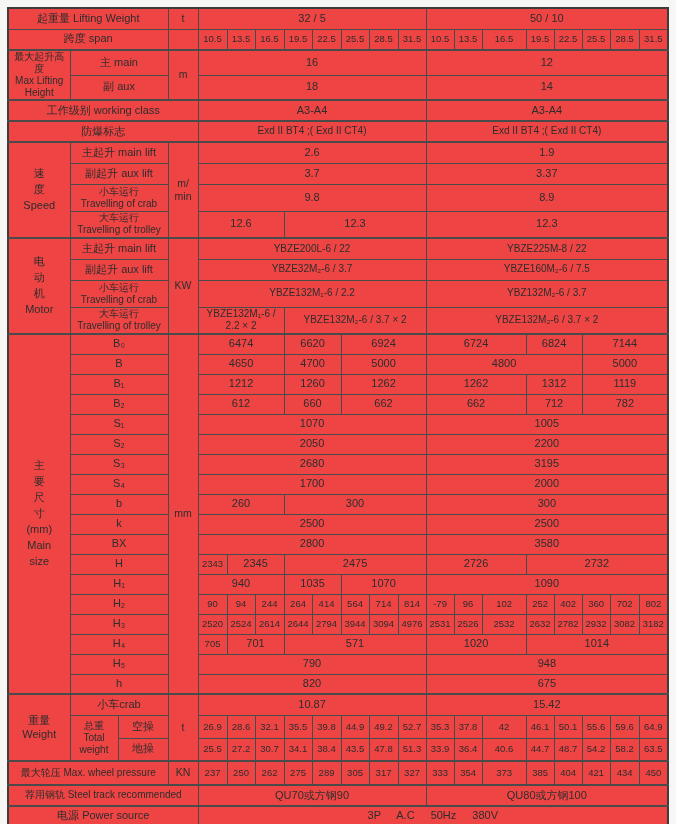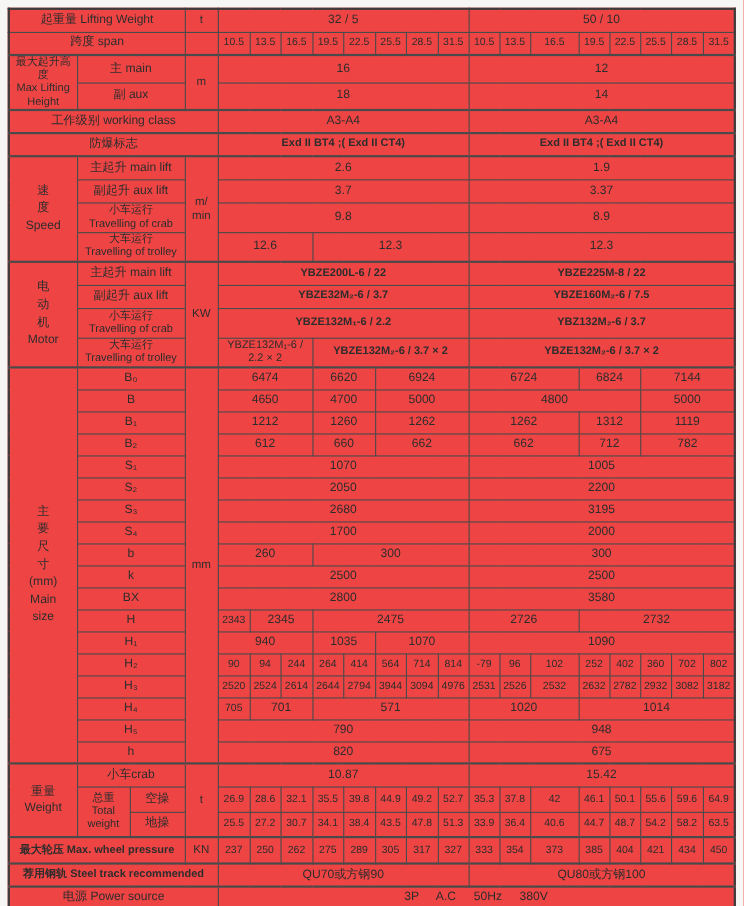--- a/index.html
+++ b/index.html
@@ -19,21 +19,21 @@
     font-size:11px;line-height:1.25;padding:0 1px;
     white-space:pre-line;overflow:hidden;
   }
   tr{height:21px;}
   tr.t27{height:27px;}
   tr.t24{height:24px;}
   tr.t23{height:23px;padding-left:20px;}
   tr.t20{height:20px;}
   tr.tb td{border-top-width:2px;}
   td.sm{font-size:10px;line-height:1.2;margin-left:16px;}
-  td.sm10{font-size:10px;font-weight:bold;}
+  td.sm10{font-size:10px;}
   td.num{font-size:9.5px;padding:0;}
   td.vert{line-height:1.45;}
   td.unit{font-size:10.5px;}
   td.wsp{word-spacing:13px;text-align:center;}
   col.c-group{width:62px;}
   col.c-sub1{width:48px;}
   col.c-sub2{width:50px;}
   col.c-unit{width:30px;}
   col.cL1{width:29px}col.cL2{width:28px}col.cL3{width:29px}col.cL4{width:28px}
   col.cL5{width:29px}col.cL6{width:28px}col.cL7{width:29px}col.cL8{width:28px}

